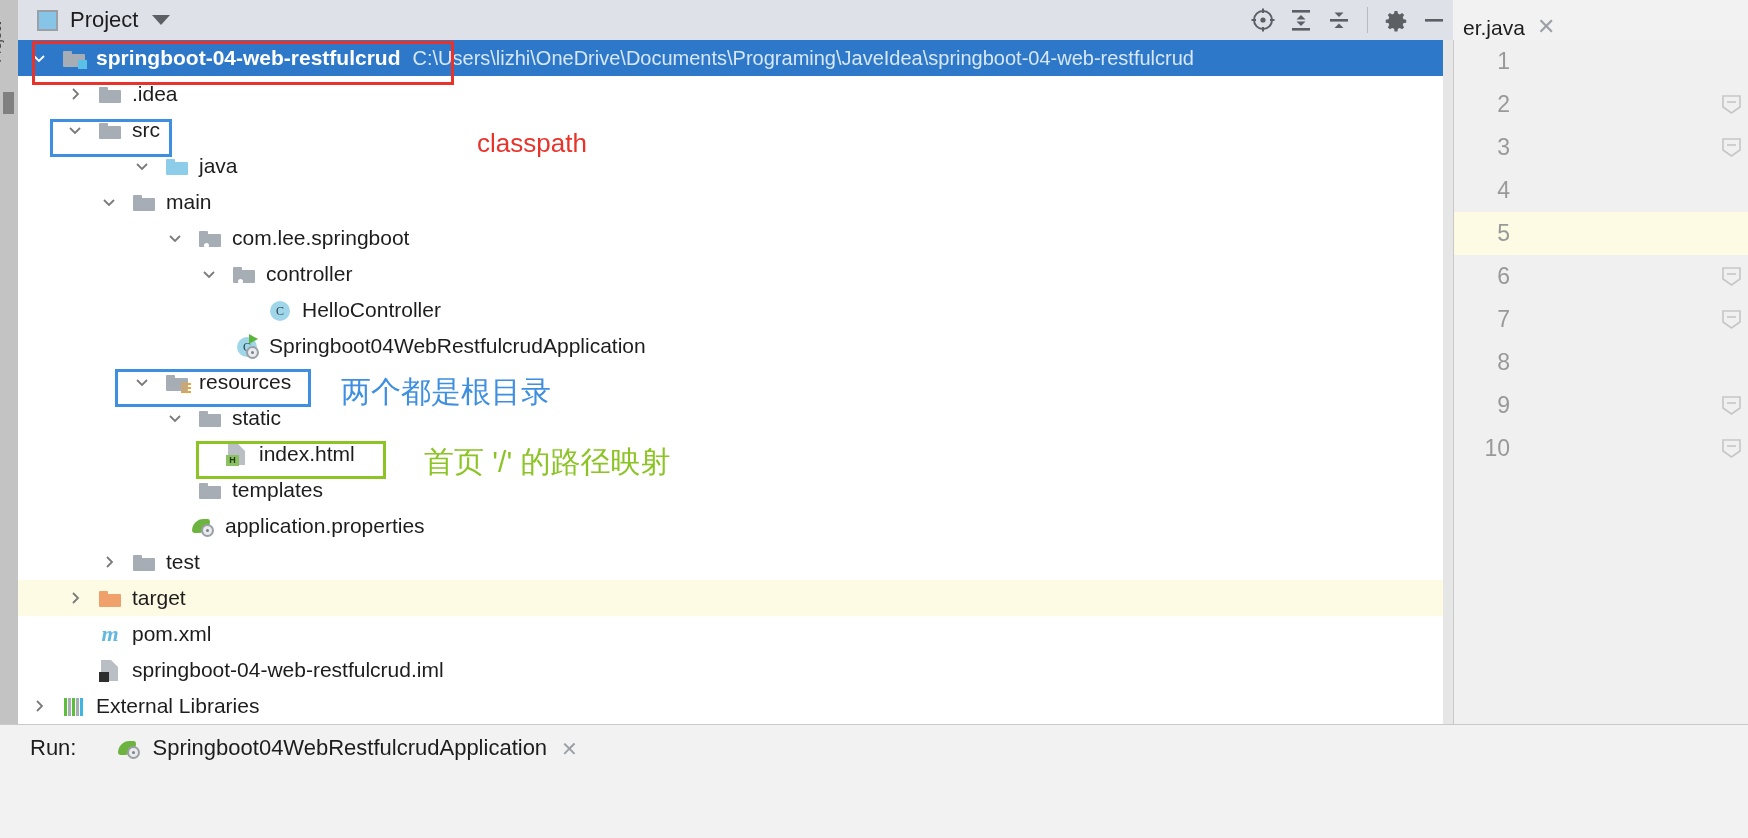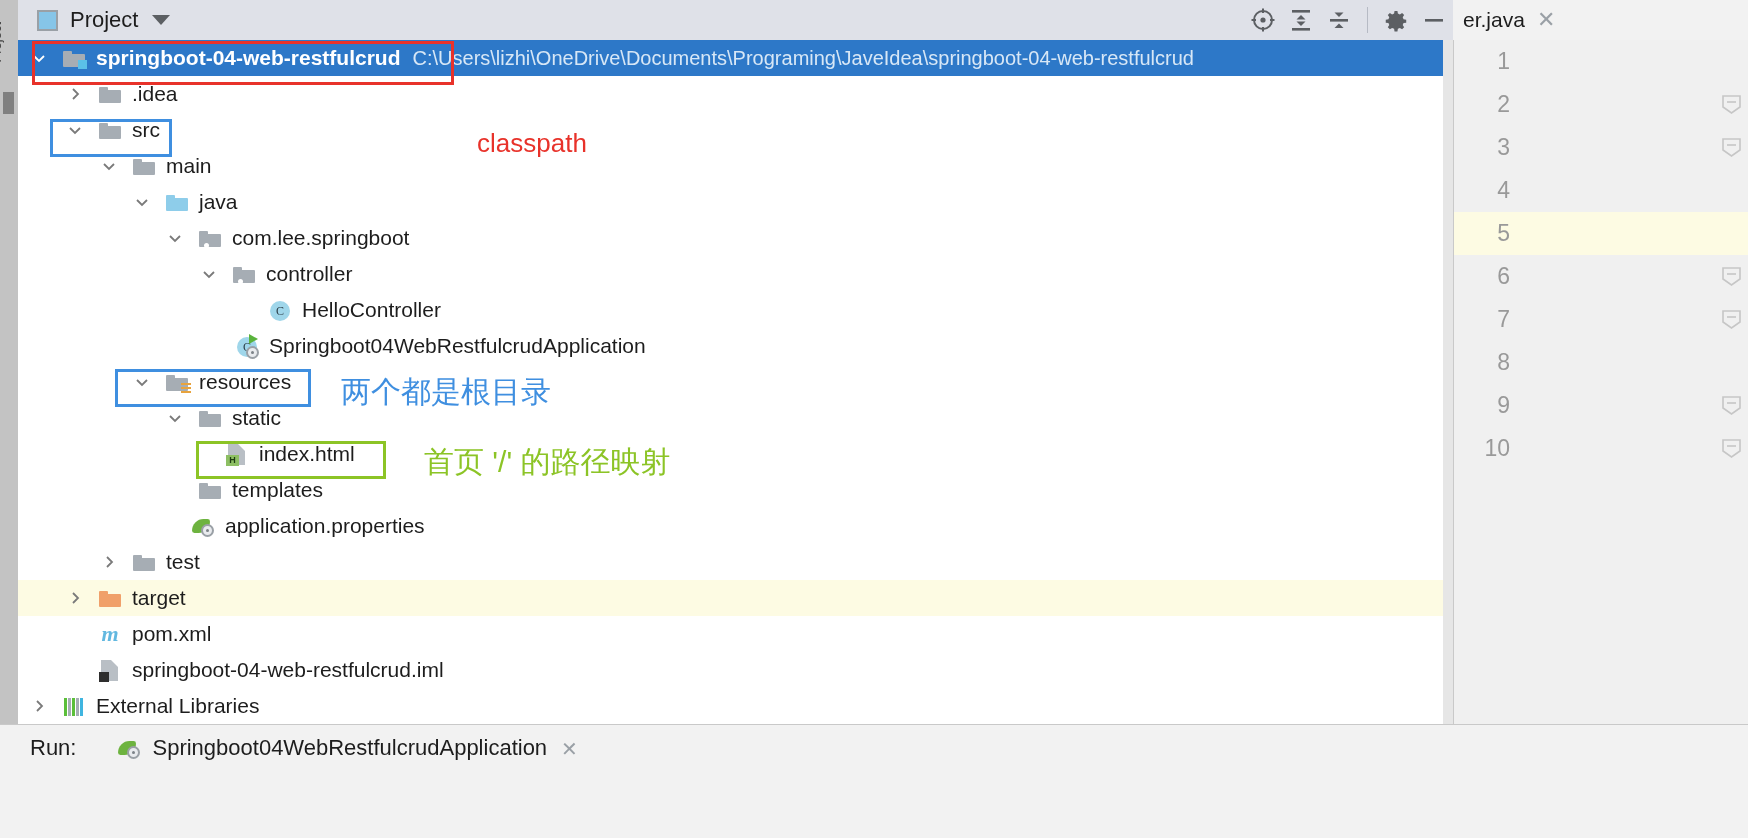--- a/index.html
+++ b/index.html
@@ -144,21 +144,21 @@
   .anno-green { color: #8cc426; font-size: 30px; }
   .box { position: absolute; pointer-events: none; }
   .box-red { border: 3px solid #e8322a; }
   .box-blue { border: 3px solid #3f8fe0; }
   .box-green { border: 3px solid #8cc426; }
 
   
   .editor-tabbar {
     position: absolute; left: 1453px; top: 0; width: 295px; height: 40px;
     background: #f2f2f2;
-    display: flex; align-items: center;
+    display: flex; align-items: flex-end;
   }
   .tab-name { font-size: 21px; color: #1d1d1d; margin-left: 10px; }
   .tab-close { margin-left: 12px; color: #9aa0a6; font-size: 22px; }
   .editor {
     position: absolute; left: 1453px; top: 40px; width: 295px; height: 684px;
     background: #ffffff; border-left: 1px solid #c9c9c9;
   }
   .gutter {
     position: absolute; left: 0; top: 0; width: 295px; height: 684px;
     background: #f0f0f0;
@@ -292,47 +292,47 @@
       <div class="icon" style="margin-left:79px">
         <span class="fld fld-gray">
             <i class="tab"></i>
             <i class="body"></i>
           </span>
       </div>
       <span class="label">src</span>
     </div>
 
     <div class="row">
-      <div class="arrow" style="left:80px">
-        <svg width="14" height="14" viewBox="0 0 14 14">
-            <polyline points="2,5 7,10 12,5" fill="none" stroke="#7a7a7a" stroke-width="1.8"></polyline>
-          </svg>
-      </div>
-      <div class="icon" style="margin-left:113px">
-        <span class="fld fld-gray">
-            <i class="tab"></i>
-            <i class="body"></i>
-          </span>
-      </div>
-      <span class="label">main</span>
-    </div>
-
-    <div class="row">
       <div class="arrow" style="left:113px">
         <svg width="14" height="14" viewBox="0 0 14 14">
             <polyline points="2,5 7,10 12,5" fill="none" stroke="#7a7a7a" stroke-width="1.8"></polyline>
           </svg>
       </div>
       <div class="icon" style="margin-left:146px">
         <span class="fld fld-blue">
             <i class="tab"></i>
             <i class="body"></i>
           </span>
       </div>
       <span class="label">java</span>
+    </div>
+
+    <div class="row">
+      <div class="arrow" style="left:80px">
+        <svg width="14" height="14" viewBox="0 0 14 14">
+            <polyline points="2,5 7,10 12,5" fill="none" stroke="#7a7a7a" stroke-width="1.8"></polyline>
+          </svg>
+      </div>
+      <div class="icon" style="margin-left:113px">
+        <span class="fld fld-gray">
+            <i class="tab"></i>
+            <i class="body"></i>
+          </span>
+      </div>
+      <span class="label">main</span>
     </div>
 
     <div class="row">
       <div class="arrow" style="left:146px">
         <svg width="14" height="14" viewBox="0 0 14 14">
             <polyline points="2,5 7,10 12,5" fill="none" stroke="#7a7a7a" stroke-width="1.8"></polyline>
           </svg>
       </div>
       <div class="icon" style="margin-left:179px">
         <span class="fld fld-gray">

